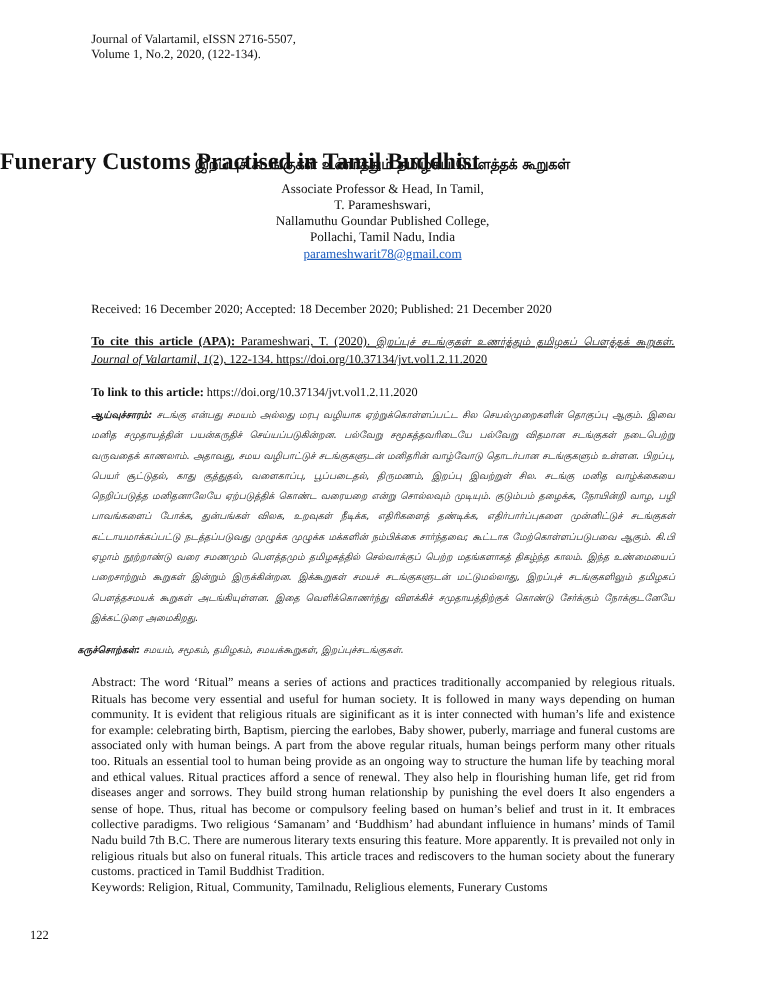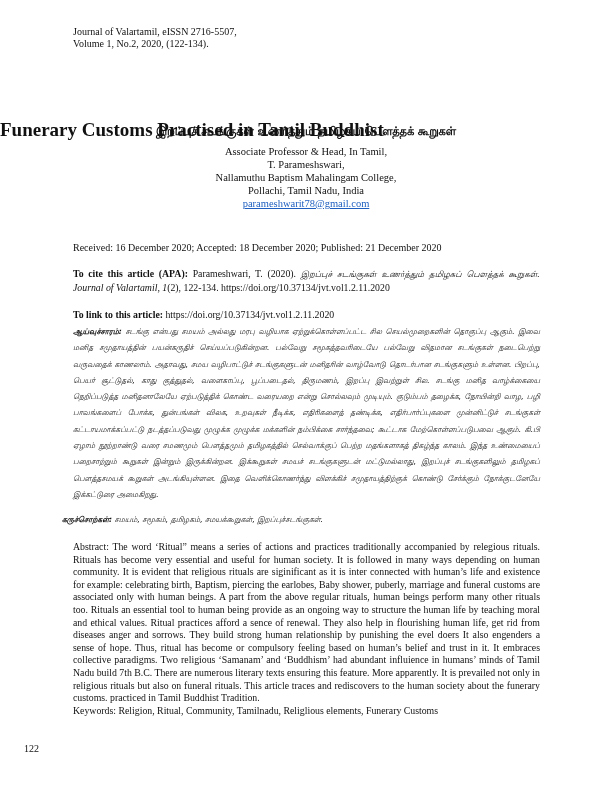--- a/index.html
+++ b/index.html
@@ -8,21 +8,21 @@
   .page { position: absolute; left: 0; top: 0; width: 612px; height: 792px; }
   .journal-header { position: absolute; left: 73px; top: 26px; font-size: 10px; line-height: 12px; }
   .tamil-title { position: absolute; left: 0; right: 0; top: 96px; text-align: center;
                  font-family: "DejaVu Sans", sans-serif; font-size: 11.5px; font-weight: bold; letter-spacing: -0.2px; margin-top: 28px; }
   .eng-title { position: absolute; left: 0; right: 0; top: 119px; text-align: left;
                font-size: 19px; font-weight: bold; }
   .author-block { position: absolute; left: 0; right: 0; top: 145px; text-align: center;
                   font-size: 10.5px; line-height: 13px; }
   .author-block a { color: #1f5fbf; text-decoration: underline; }
   .dates { position: absolute; left: 73px; top: 242px; font-size: 10px; }
-  .cite { position: absolute; left: 73px; right: 72px; top: 267px; font-size: 9.8px; line-height: 13px; text-align: justify; }
+  .cite { position: absolute; left: 73px; right: 72px; top: 267px; font-size: 9.8px; line-height: 13px; text-align: justify; text-decoration: underline; }
   .cite b { font-weight: bold; }
   .tamil-inline { font-family: "DejaVu Sans", sans-serif; font-size: 8.5px; font-style: italic; }
   .link { position: absolute; left: 73px; top: 309px; font-size: 9.8px; }
   .tamil-abstract { position: absolute; left: 73px; right: 72px; top: 324px;
                     font-family: "DejaVu Sans", sans-serif; font-size: 7.6px; line-height: 16.3px;
                     text-align: justify; font-style: italic; }
   .tamil-abstract b { font-weight: bold; }
   .tamil-keywords { position: absolute; left: 62px; right: 72px; top: 515px;
                     font-family: "DejaVu Sans", sans-serif; font-size: 7.6px; font-style: italic; }
   .abstract { position: absolute; left: 73px; right: 72px; top: 541px; font-size: 9.8px;
@@ -40,21 +40,21 @@
     <div>Journal of Valartamil, eISSN 2716-5507,</div>
     <div>Volume 1, No.2, 2020, (122-134).</div>
   </div>
 
   <div class="tamil-title">இறப்புச் சடங்குகள் உணர்த்தும் தமிழகப் பௌத்தக் கூறுகள்</div>
   <div class="eng-title">Funerary Customs Practised in Tamil Buddhist</div>
 
   <div class="author-block">
     <div>Associate Professor &amp; Head, In Tamil,</div>
     <div>T. Parameshswari,</div>
-    <div>Nallamuthu Baptism Mahalingam College,</div>
+    <div>Nallamuthu Goundar Published College,</div>
     <div>Pollachi, Tamil Nadu, India</div>
     <div><a title="parameshwarit78@gmail.com">parameshwarit78@gmail.com</a></div>
   </div>
 
   <div class="dates">Received: 16 December 2020; Accepted: 18 December 2020; Published: 21 December 2020</div>
 
   <div class="cite">
     <b>To cite this article (APA):</b><span> Parameshwari, T. (2020). </span><span class="tamil-inline">இறப்புச் சடங்குகள் உணர்த்தும் தமிழகப் பௌத்தக் கூறுகள்.</span><i> Journal of Valartamil</i><span>, </span><i>1</i><span>(2), 122-134. https://doi.org/10.37134/jvt.vol1.2.11.2020</span>
   </div>
 

